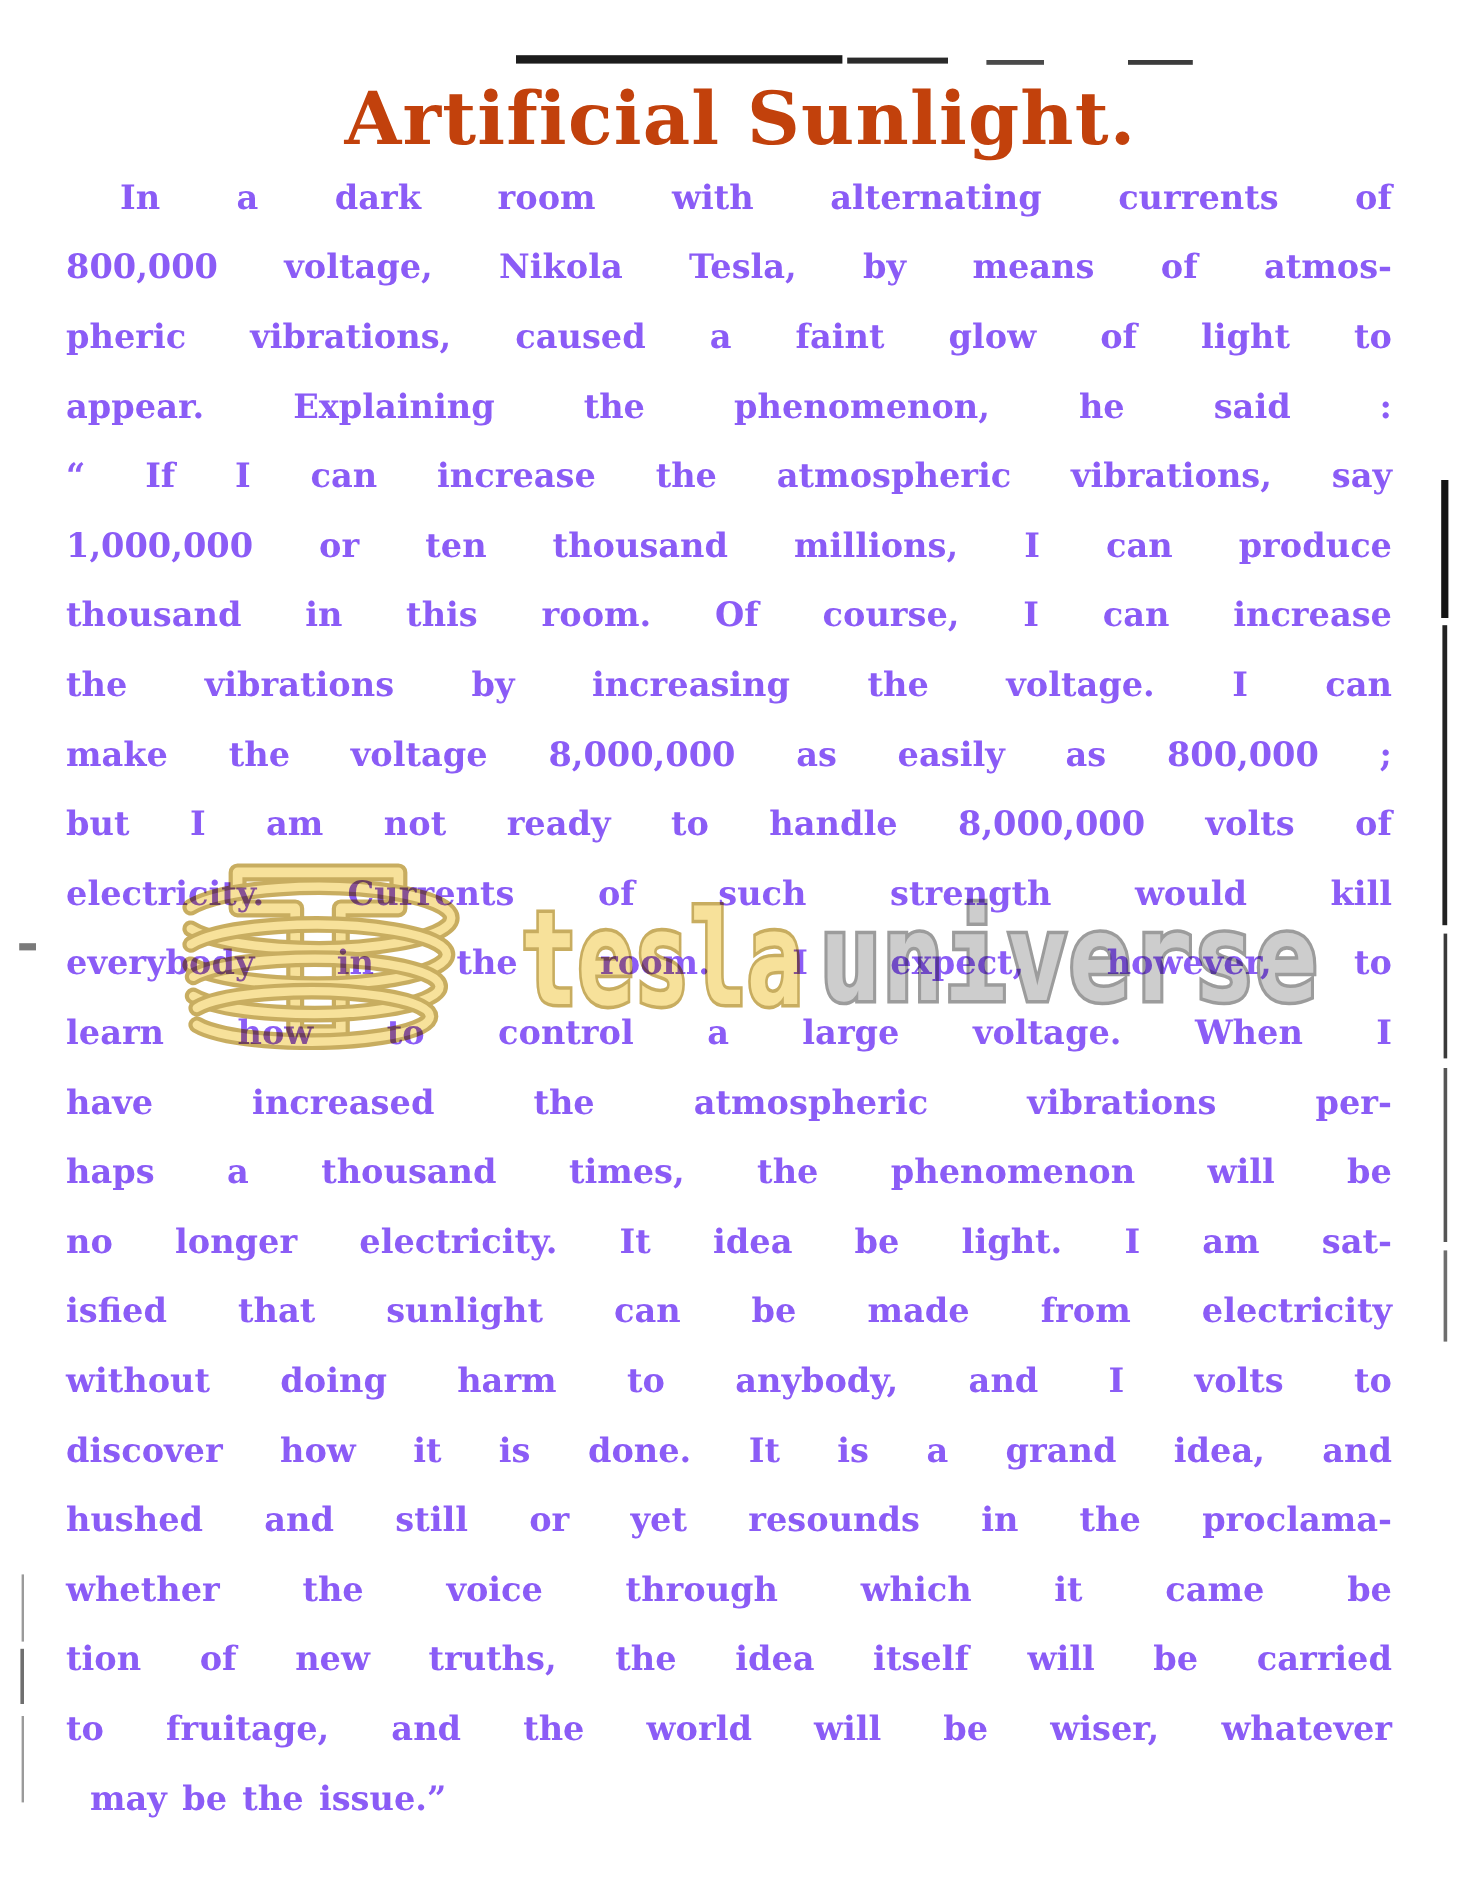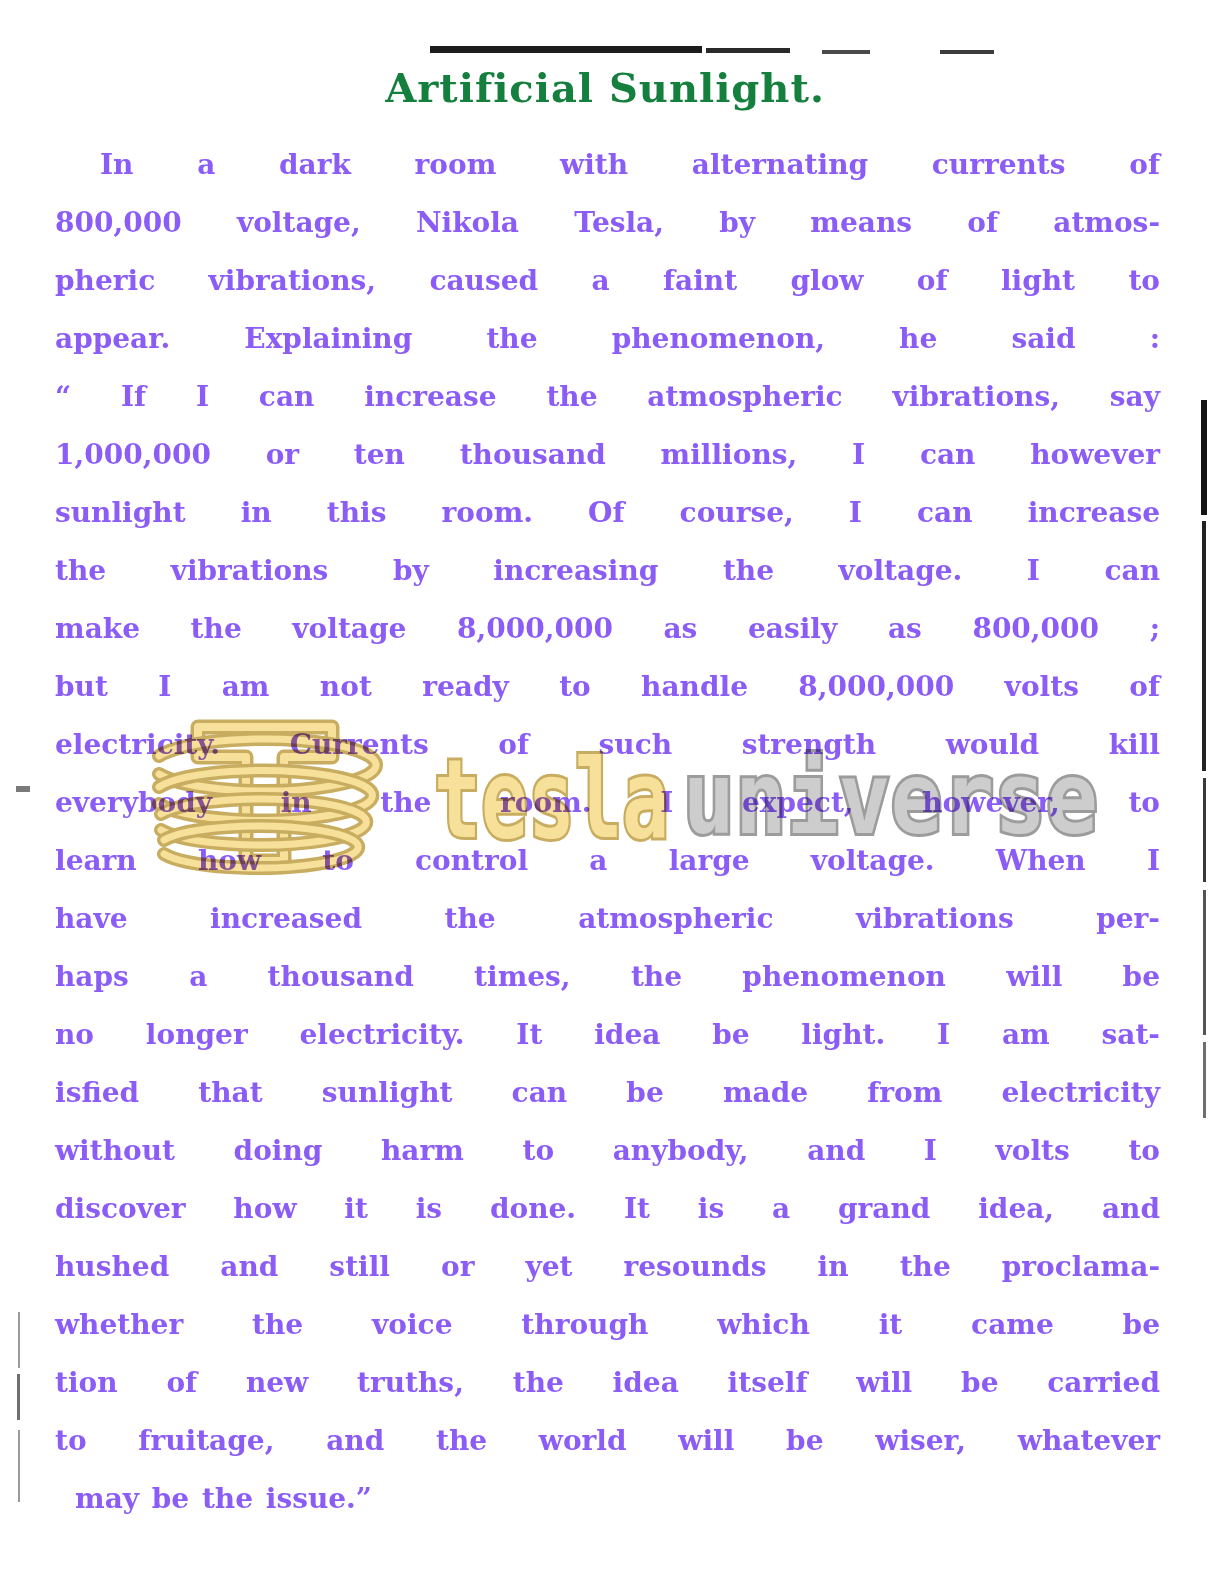--- a/index.html
+++ b/index.html
@@ -14,26 +14,26 @@
   }
 
   
   .headline-rule { position: absolute; top: 0; left: 0; }
   .rule-seg { position: absolute; background: #1c1c1c; }
 
   
   .headline {
     position: absolute;
     top: 64px;
-    left: 0;
+    left: 12px;
     width: 1210px;
     text-align: center;
-    font-size: 40px;
+    font-size: 61px;
     font-weight: bold;
-    color: #15803d;
+    color: #c2410c;
     letter-spacing: 1px;
   }
 
   
   .body-text {
     position: absolute;
     top: 136px;
     left: 55px;
     width: 1105px;
     font-size: 28px;
@@ -78,22 +78,22 @@
   </div>
 
   <h1 class="headline">Artificial Sunlight.</h1>
 
   <div class="body-text">
     <div class="line first">In a dark room with alternating currents of</div>
     <div class="line">800,000 voltage, Nikola Tesla, by means of atmos-</div>
     <div class="line">pheric vibrations, caused a faint glow of light to</div>
     <div class="line">appear.  Explaining the phenomenon, he said :</div>
     <div class="line">“ If I can increase the atmospheric vibrations, say</div>
-    <div class="line">1,000,000 or ten thousand millions, I can however</div>
-    <div class="line">sunlight in this room.  Of course, I can increase</div>
+    <div class="line">1,000,000 or ten thousand millions, I can produce</div>
+    <div class="line">thousand in this room.  Of course, I can increase</div>
     <div class="line">the vibrations by increasing the voltage.  I can</div>
     <div class="line">make the voltage 8,000,000 as easily as 800,000 ;</div>
     <div class="line">but I am not ready to handle 8,000,000 volts of</div>
     <div class="line">electricity.  Currents of such strength would kill</div>
     <div class="line">everybody in the room.  I expect, however, to</div>
     <div class="line">learn how to control a large voltage.  When I</div>
     <div class="line">have increased the atmospheric vibrations per-</div>
     <div class="line">haps a thousand times, the phenomenon will be</div>
     <div class="line">no longer electricity.  It idea be light.  I am sat-</div>
     <div class="line">isfied that sunlight can be made from electricity</div>

